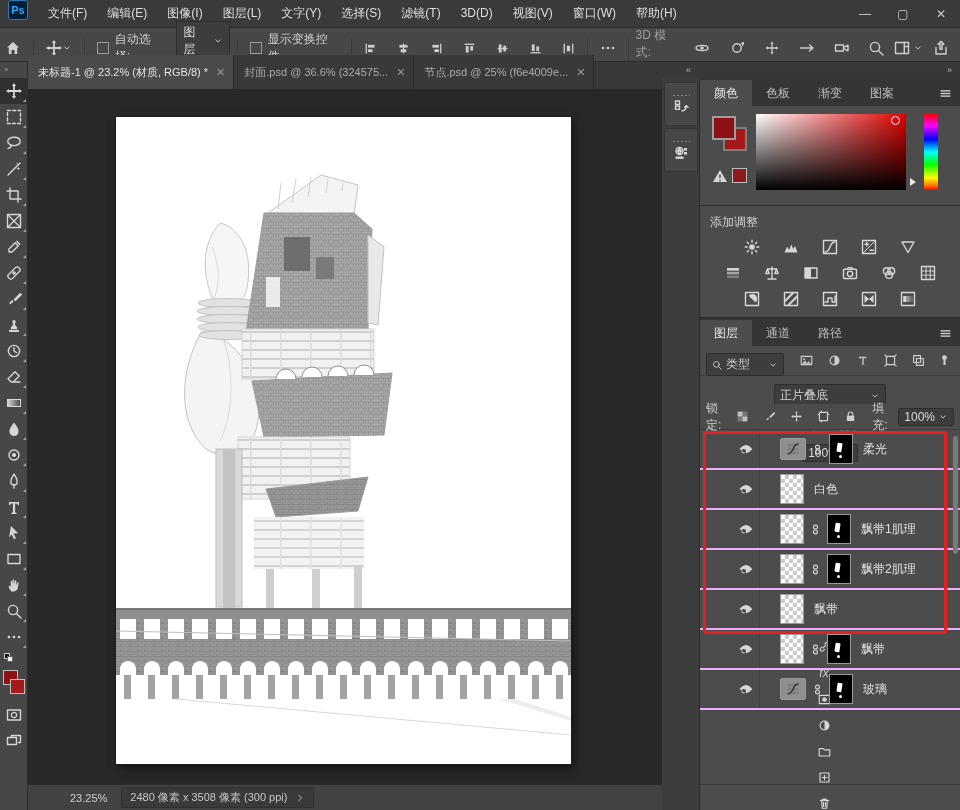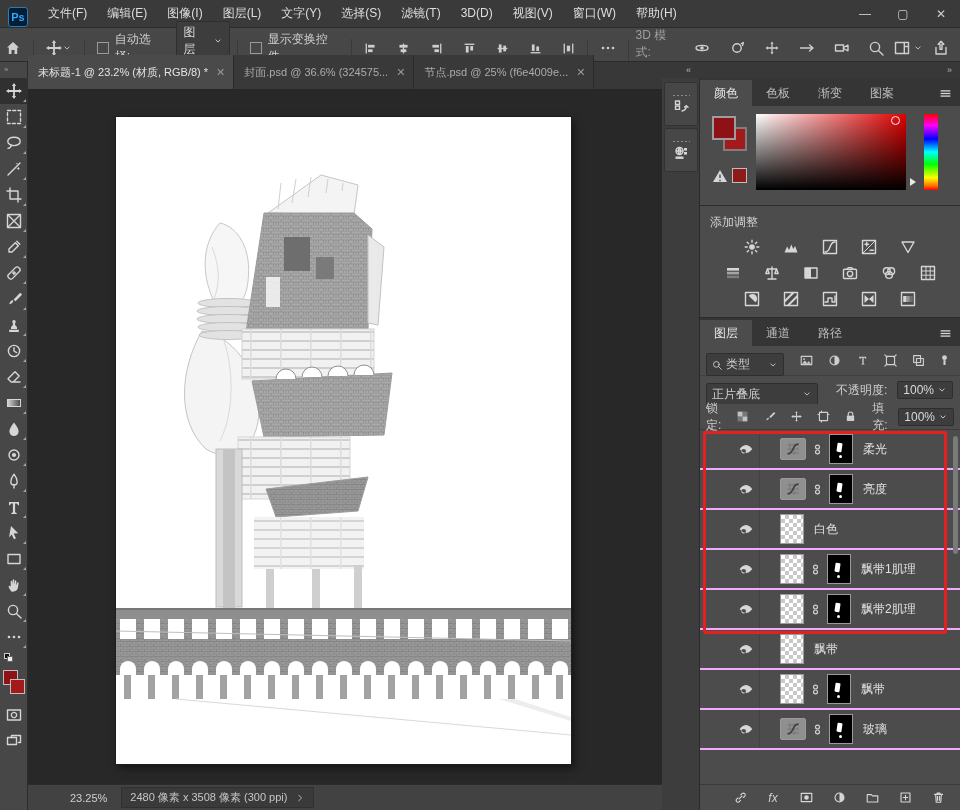--- a/index.html
+++ b/index.html
@@ -1,21 +1,21 @@
 <!DOCTYPE html>
 <html><head>
 <meta charset="utf-8">
 <style>
   * { margin:0; padding:0; box-sizing:border-box; }
   html,body { width:960px; height:810px; overflow:hidden; background:#2a2a2a;
     font-family:"Liberation Sans","DejaVu Sans",sans-serif; color:#d6d6d6; }
   .app { width:960px; height:810px; display:flex; flex-direction:column; background:#383838; }
 
   
-  .titlebar { height:28px; background:#3a3a3a; display:flex; align-items:flex-end; border-bottom:1px solid #2b2b2b; }
+  .titlebar { height:28px; background:#3a3a3a; display:flex; align-items:flex-start; border-bottom:1px solid #2b2b2b; }
   .ps-logo { width:20px; height:20px; margin:0 10px 0 8px; background:#001e36; border:1px solid #2e7bb5;
     border-radius:3px; color:#31a8ff; font-size:11px; font-weight:bold; display:flex; align-items:center; justify-content:center; }
   .menu-item { padding:0 10px; font-size:12px; color:#dedede; line-height:27px; cursor:default; }
   .win-btns { margin-left:auto; display:flex; }
   .win-btn { width:38px; height:27px; display:flex; align-items:center; justify-content:center; color:#cfcfcf; font-size:12px; }
 
   
   .optionsbar { height:34px; background:#474747; border-bottom:1px solid #2b2b2b; display:flex; align-items:flex-end; font-size:12px; }
   .ob-sep { width:1px; height:22px; background:#3a3a3a; margin:0 7px; }
   .ob-btn { display:flex; align-items:center; padding:0 5px; height:26px; border-radius:2px; color:#cfcfcf; }
@@ -95,41 +95,41 @@
   .adj-label { font-size:12px; color:#d2d2d2; margin:2px 0 6px 10px; }
   .adj-row { display:flex; justify-content:center; gap:13px; margin-bottom:6px; }
   .adj-btn { width:26px; height:20px; display:flex; align-items:center; justify-content:center; border-radius:2px; }
 
   
   .layers { flex:1; display:flex; flex-direction:column; min-height:0; background:#4c4c4c; }
   .lp-row { display:flex; align-items:center; font-size:12px; color:#cfcfcf; padding:0 6px; }
   .lp-filter { height:30px; gap:6px; border-bottom:1px solid #404040; }
   .lp-dd { display:flex; align-items:center; background:#3d3d3d; border:1px solid #2e2e2e; border-radius:2px; padding:2px 5px; gap:4px;margin-top:8px; }
   .f-ic { width:20px; height:18px; display:flex; align-items:center; justify-content:center; border-radius:2px; }
-  .lp-blend { height:28px; gap:10px; }
+  .lp-blend { height:28px; gap:10px;flex-direction:column; }
   .lp-lock { height:26px; gap:6px; border-bottom:1px solid #3c3c3c; }
   .val-box { background:#3d3d3d; border:1px solid #2e2e2e; border-radius:2px; padding:1px 5px; color:#d9d9d9; display:flex; align-items:center; gap:3px;}
   .layer-list { flex:1; position:relative; overflow:hidden; }
   .layer-row { height:40px; display:flex; align-items:center; border-bottom:2px solid #f0abfc;padding-left:32px; }
   .eye-well { width:28px; align-self:stretch; border-right:1px solid #424242; display:flex; align-items:center; justify-content:center; }
   .l-indent { width:20px; }
   .thumb { width:24px; height:30px; border:1px solid #9a9a9a; background:#fff; position:relative; }
   .thumb.checker { background-image:
       linear-gradient(45deg,#c9c9c9 25%,transparent 25%,transparent 75%,#c9c9c9 75%),
       linear-gradient(45deg,#c9c9c9 25%,#ffffff 25%,#ffffff 75%,#c9c9c9 75%);
       background-size:8px 8px; background-position:0 0,4px 4px; }
   .thumb.curvesbox { width:26px; height:22px; background:#8f8f8f; border-radius:2px; display:flex; align-items:center; justify-content:center;}
   .thumb.mask { background:#000; }
   .mask-dot { position:absolute; left:7px; top:8px; width:5px; height:9px; background:#fff; border-radius:1px; transform:rotate(8deg); }
   .mask-dot2 { position:absolute; left:9px; top:20px; width:3px; height:3px; background:#fff; border-radius:50%; }
   .chain { margin:0 5px; }
   .layer-name { margin-left:10px; color:#e0e0e0; font-size:12px; white-space:nowrap; }
   .annotation { position:absolute; left:3px; right:13px; top:1px; height:203px; border:3px solid #e62020; border-radius:3px; pointer-events:none; z-index:5; }
   .lscroll { position:absolute; right:2px; top:6px; width:5px; height:118px; background:#7a7a7a; border-radius:3px; }
-  .lp-bottom { height:26px; background:#4c4c4c; border-top:1px solid #3a3a3a; display:flex; align-items:center; justify-content:flex-end; gap:13px; padding:0 12px 0 0; }
+  .lp-bottom { height:26px; background:#4c4c4c; border-top:1px solid #3a3a3a; display:flex; align-items:center; justify-content:flex-end; gap:13px; padding:0 12px 0 0;flex-direction:column; }
   .lb-btn { width:20px; height:18px; display:flex; align-items:center; justify-content:center; }
   .fx-txt { font-size:12px; font-style:italic; color:#cfcfcf; }
 </style>
 </head>
 <body>
 
 <div class="app">
 
   <div class="titlebar">
     <div class="ps-logo">Ps</div>
@@ -928,45 +928,20 @@
                     <svg class="ic small" viewBox="0 0 16 16">
                       <circle cx="8" cy="5" r="2.4" fill="none" stroke="currentColor" stroke-width="1.4" stroke-linecap="round" stroke-linejoin="round"></circle>
                       <circle cx="8" cy="11" r="2.4" fill="none" stroke="currentColor" stroke-width="1.4" stroke-linecap="round" stroke-linejoin="round"></circle>
                     </svg>
                   </span>
       <div class="thumb mask">
         <span class="mask-dot"></span>
                     <span class="mask-dot2"></span>
                   </div>
      <span class="layer-name">柔光</span>
-                </div>
-                <div class="layer-row">
-                  <div class="eye-well">
-                    <svg class="ic " viewBox="0 0 16 16">
-                      <path d="M8 4C4.4 4 1.8 8 1.8 8S4.4 12 8 12s6.2-4 6.2-4S11.6 4 8 4zm0 6.3A2.3 2.3 0 115.7 8 2.3 2.3 0 018 10.3z" fill="currentColor"></path>
-                    </svg>
-                  </div>
-     <div class="l-indent"></div>
-                  <div class="thumb curvesbox">
-      <svg class="ic" viewBox="0 0 16 16">
-                      <path d="M2 12h12M2 8h12M2 4h12M5 2v12M9 2v12" stroke="#6f6f6f" stroke-width=".7"></path>
-                      <path d="M2.5 13C9 13 7 3 13.5 3" fill="none" stroke="#3a3a3a" stroke-width="1.5"></path>
-                    </svg>
-                  </div>
-                  <span class="chain">
-                    <svg class="ic small" viewBox="0 0 16 16">
-                      <circle cx="8" cy="5" r="2.4" fill="none" stroke="currentColor" stroke-width="1.4" stroke-linecap="round" stroke-linejoin="round"></circle>
-                      <circle cx="8" cy="11" r="2.4" fill="none" stroke="currentColor" stroke-width="1.4" stroke-linecap="round" stroke-linejoin="round"></circle>
-                    </svg>
-                  </span>
-      <div class="thumb mask">
-        <span class="mask-dot"></span>
-                    <span class="mask-dot2"></span>
-                  </div>
-     <span class="layer-name">亮度</span>
                 </div>
                 <div class="layer-row">
                   <div class="eye-well">
                     <svg class="ic " viewBox="0 0 16 16">
                       <path d="M8 4C4.4 4 1.8 8 1.8 8S4.4 12 8 12s6.2-4 6.2-4S11.6 4 8 4zm0 6.3A2.3 2.3 0 115.7 8 2.3 2.3 0 018 10.3z" fill="currentColor"></path>
                     </svg>
                   </div>
      <div class="l-indent"></div>
                   <div class="thumb checker"></div>
      <span class="layer-name">白色</span>

